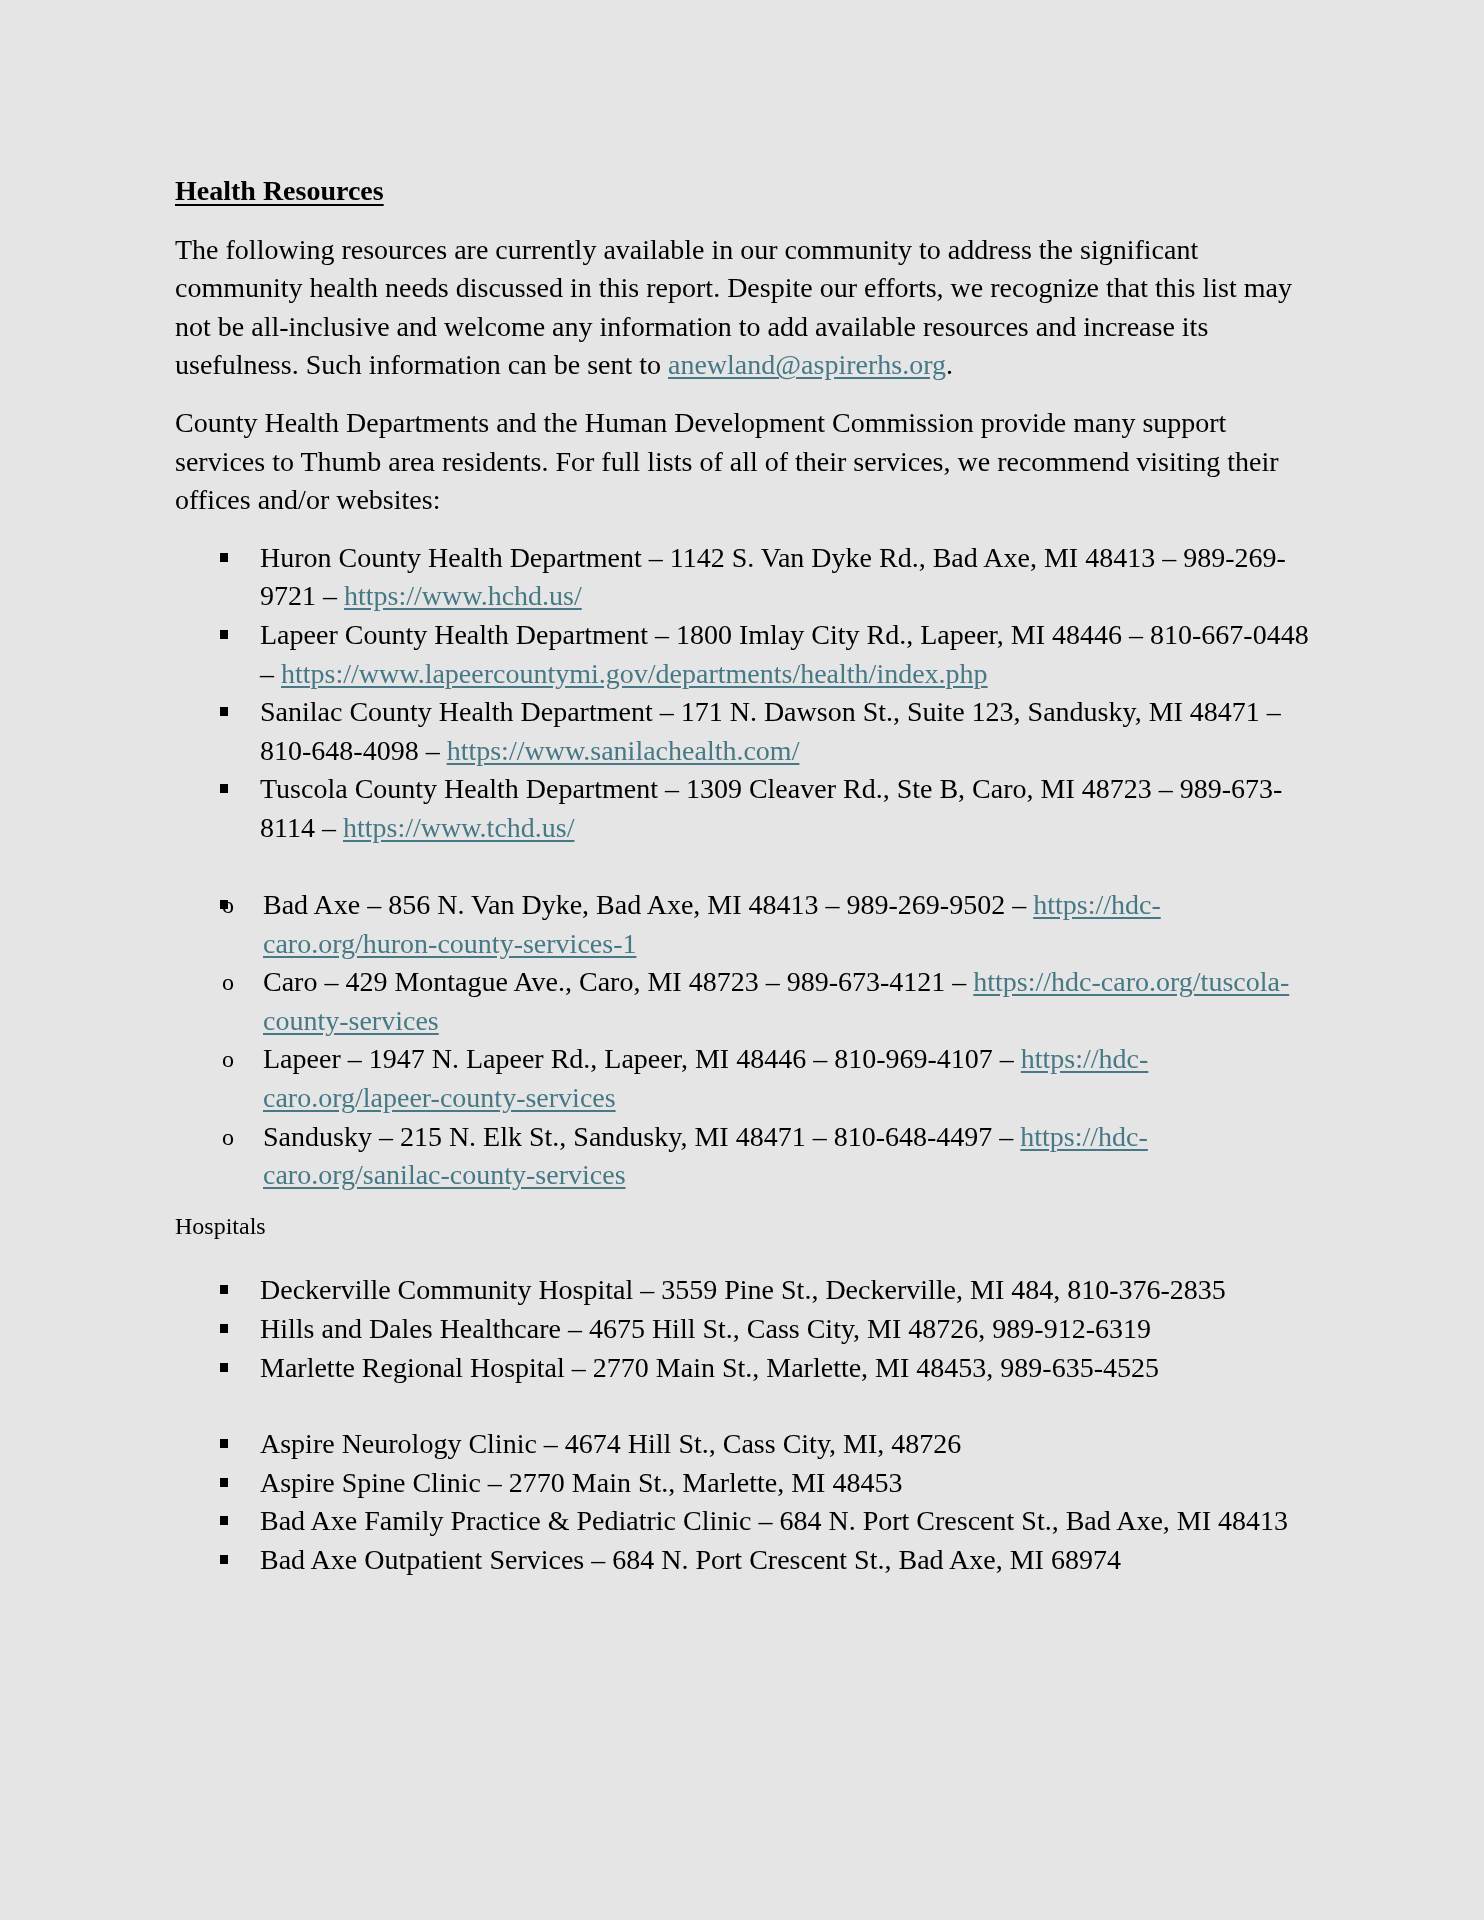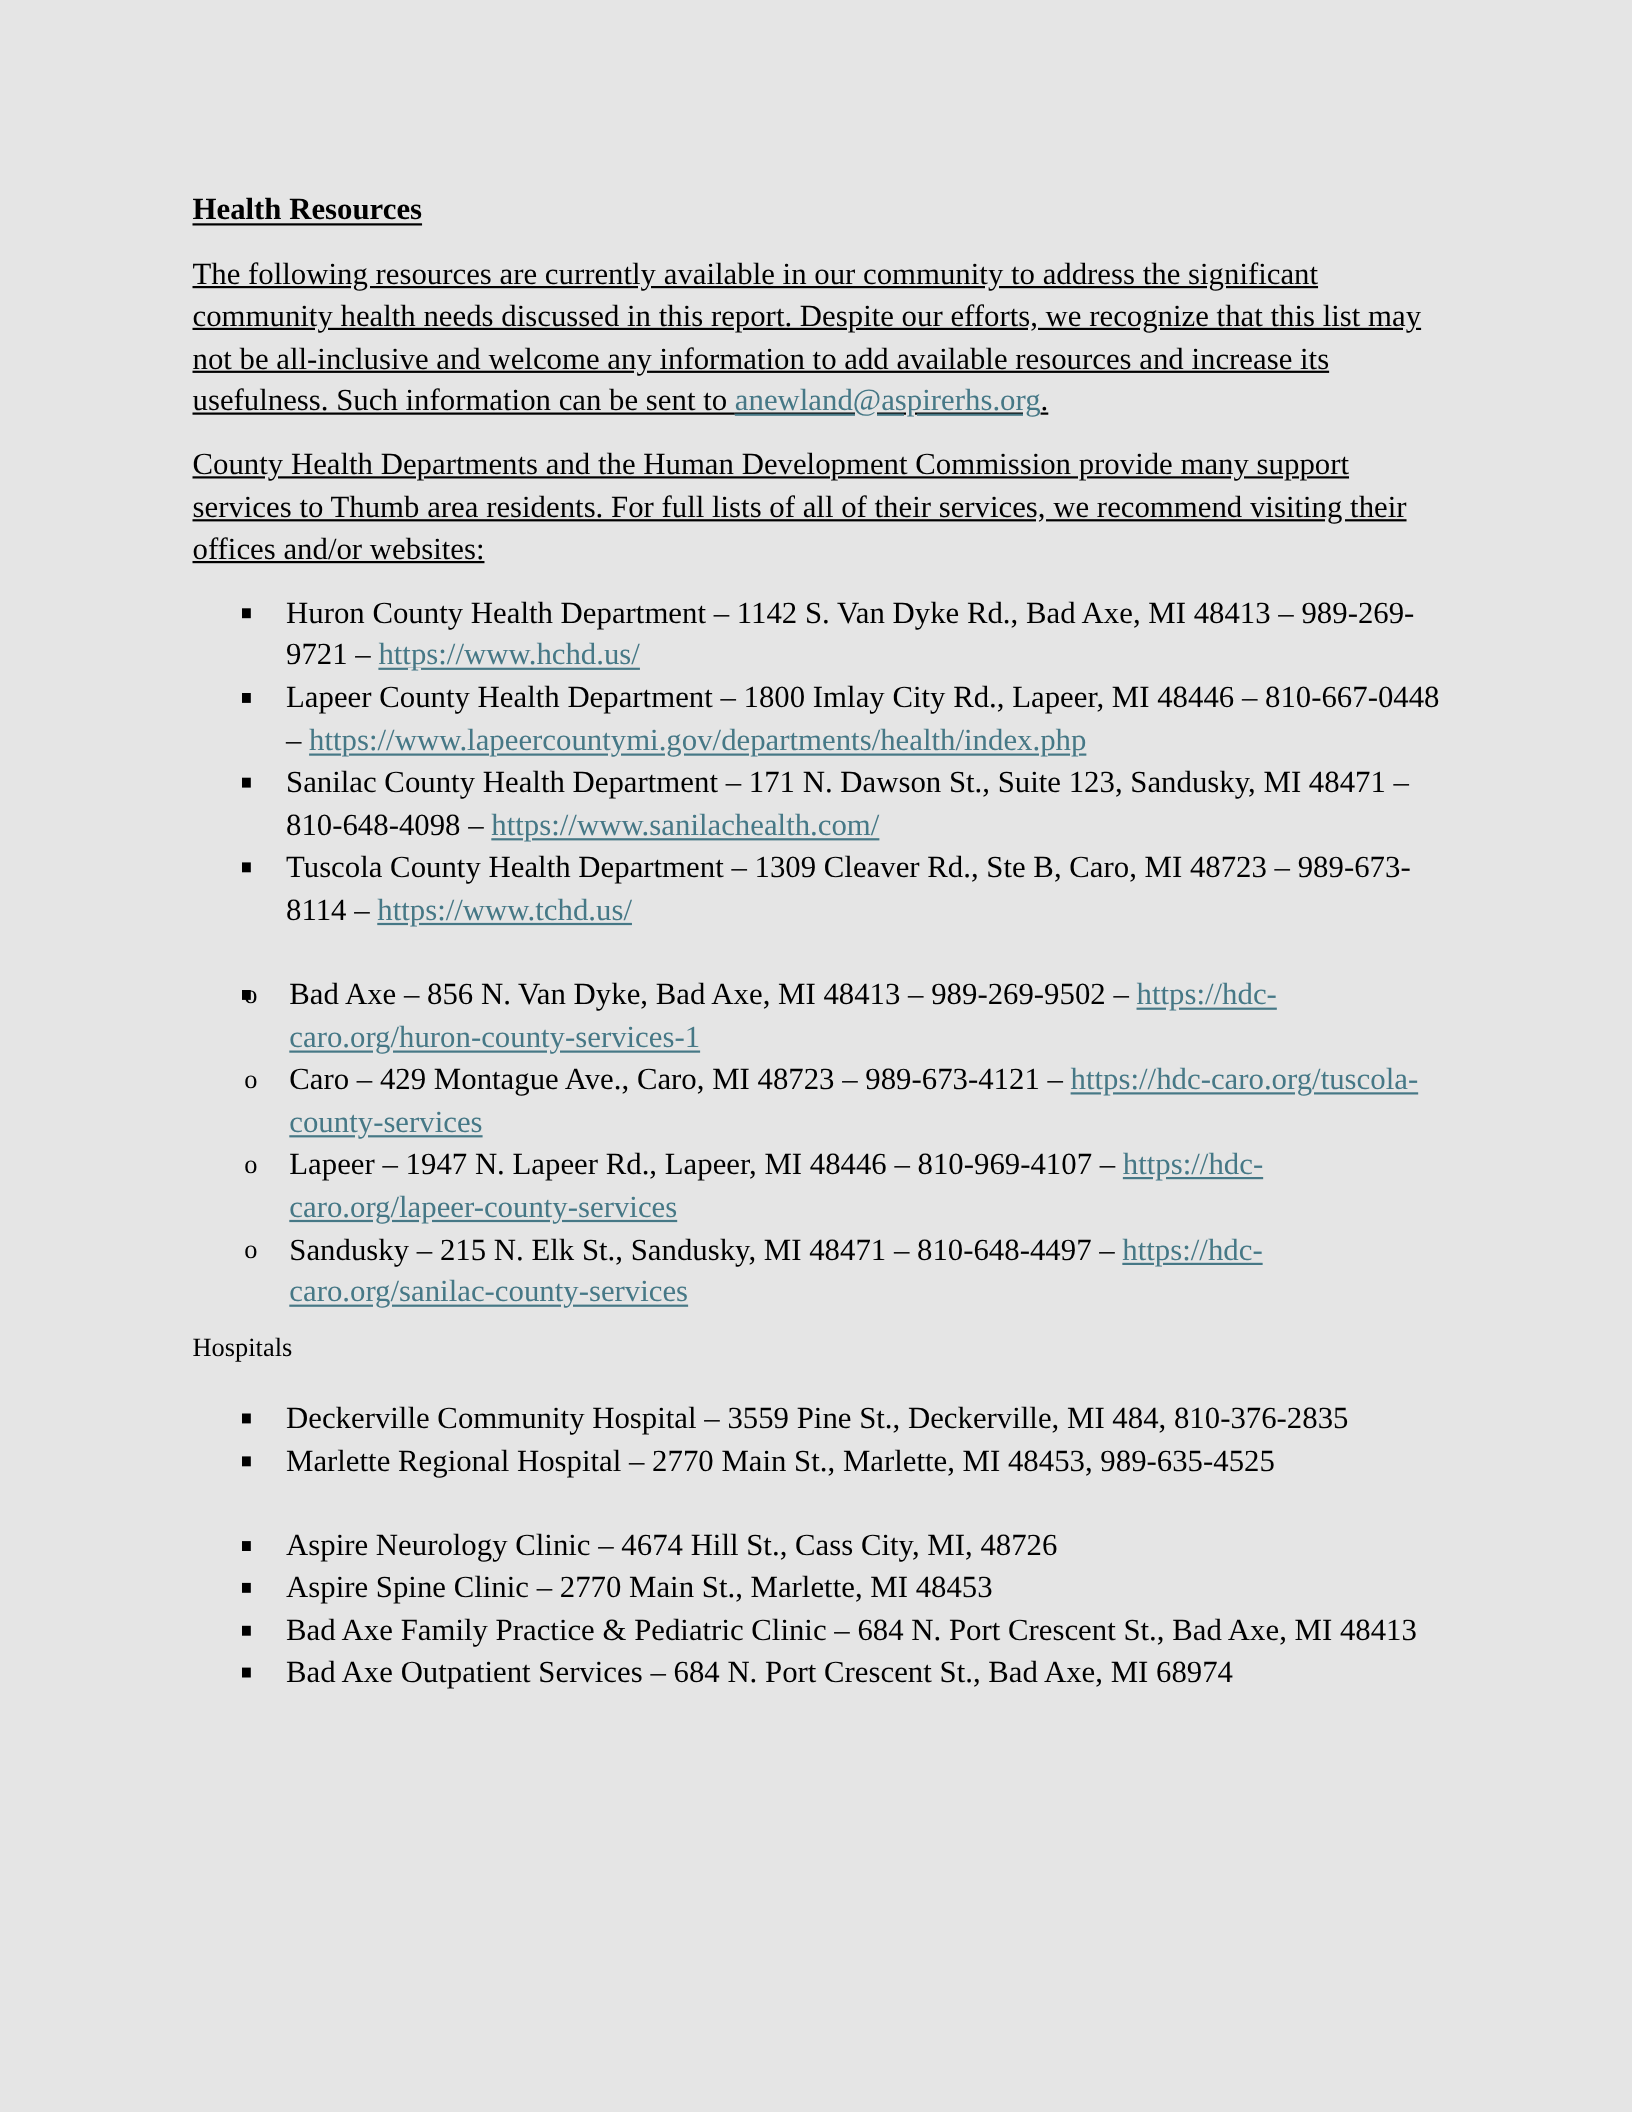--- a/index.html
+++ b/index.html
@@ -2,21 +2,21 @@
 <html><head>
 <meta charset="utf-8">
 <style>
   html, body { margin: 0; padding: 0; background: #ffffff; }
   body { width: 1484px; height: 1920px; position: relative; overflow: hidden;
          font-family: "Liberation Serif", "DejaVu Serif", serif; color: #000; }
   .page { position: absolute; left: 0; top: 0; width: 1484px; height: 1920px; background: #e5e5e5; }
   .content { position: absolute; left: 175px; top: 172px; width: 1140px; font-size: 28px; line-height: 38.6px; }
   .h-underline { font-weight: bold; text-decoration: underline; text-underline-offset: 4px; margin: 0 0 20px 0; font-size: 28px; line-height: 38.6px; }
   .h-bold { font-weight: normal; margin: 0; font-size: 24px; line-height: 38.6px; }
-  p { margin: 0; text-decoration: underline; }
+  p { margin: 0; }
   .para { margin-bottom: 19px; }
   a.link { color: #467886; text-decoration: underline; text-underline-offset: 3px; }
   ul.l1 { list-style: none; margin: 0; padding: 0; }
   ul.l1 > li { position: relative; padding-left: 85px; }
   ul.l1 > li > .bullet { position: absolute; left: 45px; top: 14px; width: 8px; height: 9px; background: #000; }
   ul.l2 { list-style: none; margin: 0; padding: 0; }
   ul.l2 > li { position: relative; padding-left: 88px; margin-left: 0; }
   ul.l2 > li > .sub-bullet { position: absolute; left: 47px; top: 0; font-size: 24px; }
   .gap { height: 38.6px; }
   .sec-gap-top { height: 12px; }
@@ -53,20 +53,21 @@
         </ul>
       </li>
     </ul>
 
     <div class="sec-gap-top"></div>
     <h2 class="h-bold">Hospitals</h2>
     <div class="sec-gap-bottom"></div>
 
     <ul class="l1">
       <li><span class="bullet"></span><span>Deckerville Community Hospital – 3559 Pine St., Deckerville, MI 484, 810-376-2835</span></li>
+      <li><span class="bullet"></span><span>Hills and Dales Healthcare – 4675 Hill St., Cass City, MI 48726, 989-912-6319</span></li>
       <li><span class="bullet"></span><span>Marlette Regional Hospital – 2770 Main St., Marlette, MI 48453, 989-635-4525</span></li>
     </ul>
 
     <div class="sec-gap-top"></div>
     <div class="sec-gap-bottom"></div>
 
     <ul class="l1">
       <li><span class="bullet"></span><span>Aspire Neurology Clinic – 4674 Hill St., Cass City, MI, 48726</span></li>
       <li><span class="bullet"></span><span>Aspire Spine Clinic – 2770 Main St., Marlette, MI 48453</span></li>
       <li><span class="bullet"></span><span>Bad Axe Family Practice &amp; Pediatric Clinic – 684 N. Port Crescent St., Bad Axe, MI 48413</span></li>

